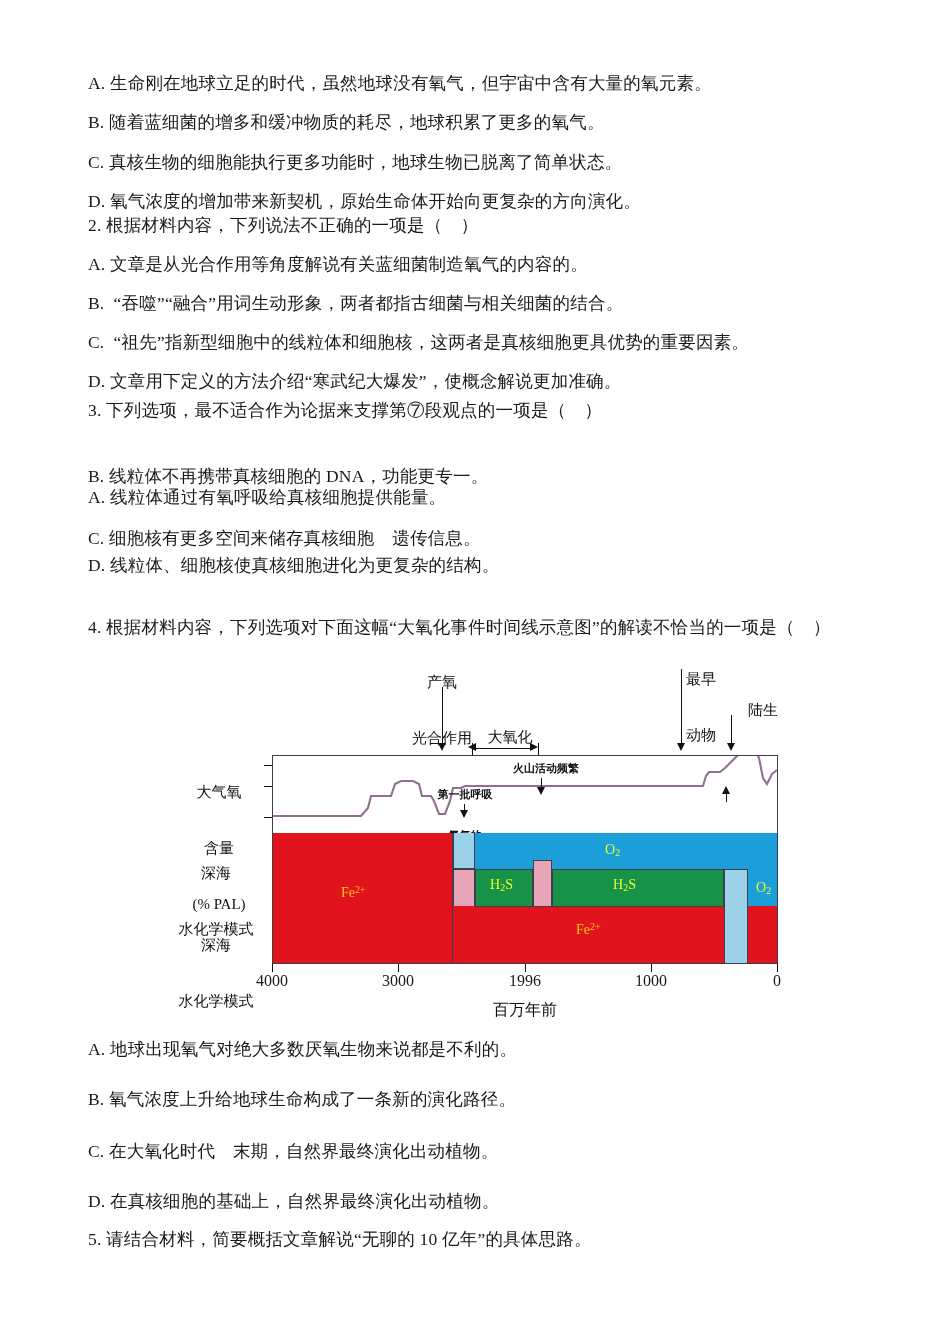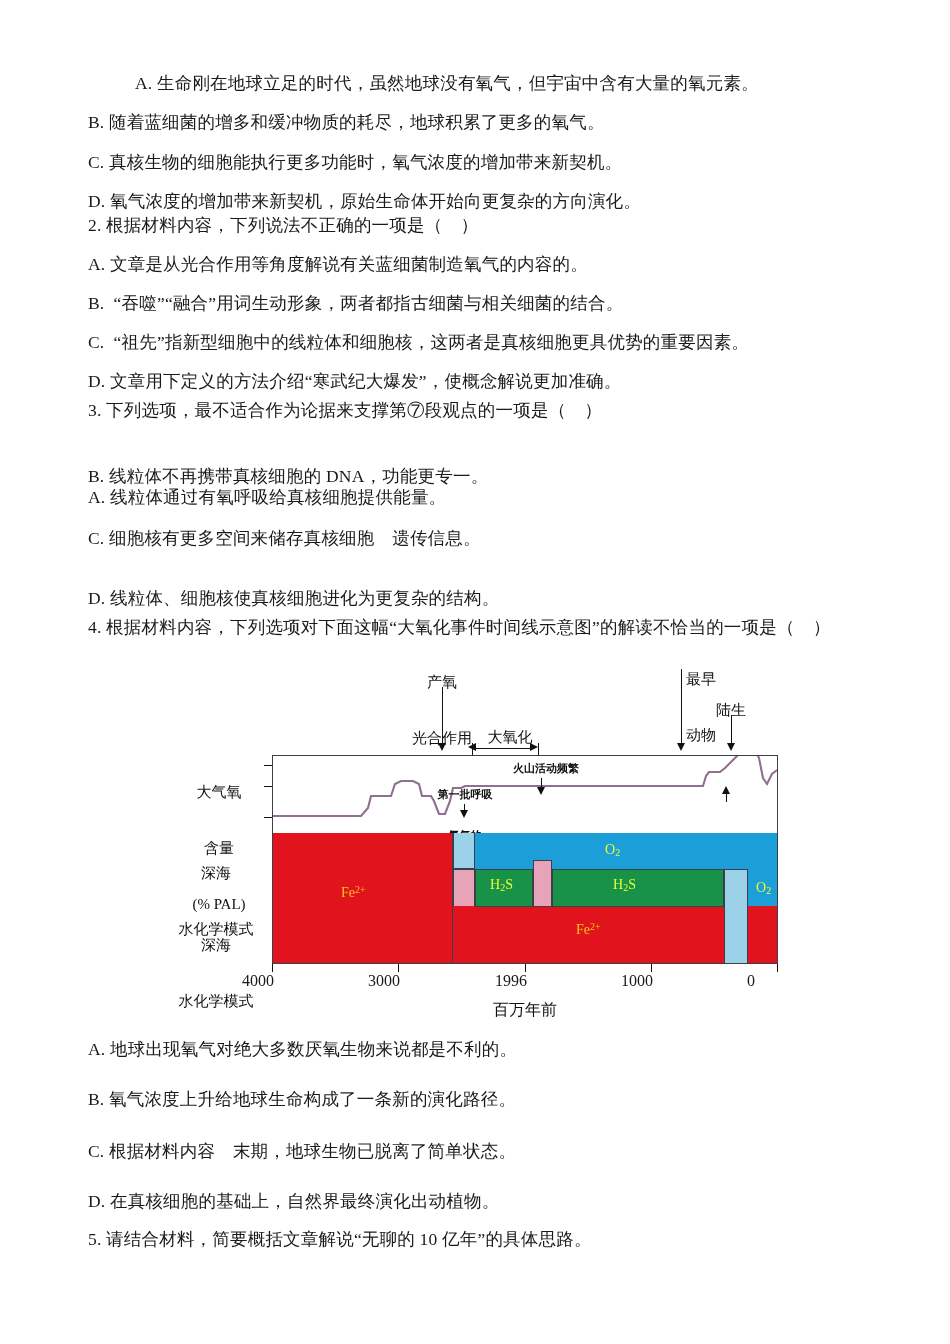--- a/index.html
+++ b/index.html
@@ -52,21 +52,21 @@
     font-weight: bold;
     font-family: Liberation Sans, sans-serif;
   }
   .dg-label.tick {
     font-size: 15px;
     text-align: left;
   }
   .axis-num {
     position: absolute;
     font-size: 16px;
-    text-align: left;
+    text-align: center;
     white-space: pre;
   }
   .arrow-v {
     position: absolute;
     width: 0;
     border-left: 1.6px solid #111;
   }
   .arrow-head-down {
     position: absolute;
     width: 0; height: 0;
@@ -119,36 +119,36 @@
     position: absolute;
     width: 0;
     border-left: 1.5px solid #111;
   }
 </style>
 </head>
 <body>
 
 <div class="page">
 
-  <div class="txt opt-line" style="top:72px;margin-left:47px;">A. 生命刚在地球立足的时代，虽然地球没有氧气，但宇宙中含有大量的氧元素。</div>
+  <div class="txt opt-line" style="top:72px;">A. 生命刚在地球立足的时代，虽然地球没有氧气，但宇宙中含有大量的氧元素。</div>
   <div class="txt opt-line" style="top:111px;">B. 随着蓝细菌的增多和缓冲物质的耗尽，地球积累了更多的氧气。</div>
-  <div class="txt opt-line" style="top:151px;">C. 真核生物的细胞能执行更多功能时，氧气浓度的增加带来新契机。</div>
+  <div class="txt opt-line" style="top:151px;">C. 真核生物的细胞能执行更多功能时，地球生物已脱离了简单状态。</div>
   <div class="txt opt-line" style="top:190px;">D. 氧气浓度的增加带来新契机，原始生命体开始向更复杂的方向演化。</div>
 
   <div class="txt q-line" style="top:214px;">2. 根据材料内容，下列说法不正确的一项是（    ）</div>
   <div class="txt opt-line" style="top:253px;">A. 文章是从光合作用等角度解说有关蓝细菌制造氧气的内容的。</div>
   <div class="txt opt-line" style="top:292px;">B.  “吞噬”“融合”用词生动形象，两者都指古细菌与相关细菌的结合。</div>
   <div class="txt opt-line" style="top:370px;">D. 文章用下定义的方法介绍“寒武纪大爆发”，使概念解说更加准确。</div>
   <div class="txt opt-line" style="top:331px;">C.  “祖先”指新型细胞中的线粒体和细胞核，这两者是真核细胞更具优势的重要因素。</div>
 
   <div class="txt q-line" style="top:399px;">3. 下列选项，最不适合作为论据来支撑第⑦段观点的一项是（    ）</div>
   <div class="txt opt-line" style="top:438px;margin-top:48px;">A. 线粒体通过有氧呼吸给真核细胞提供能量。</div>
   <div class="txt opt-line" style="top:465px;">B. 线粒体不再携带真核细胞的 DNA，功能更专一。</div>
   <div class="txt opt-line" style="top:527px;">C. 细胞核有更多空间来储存真核细胞　遗传信息。</div>
-  <div class="txt opt-line" style="top:587px;">D. 线粒体、细胞核使真核细胞进化为更复杂的结构。</div>
+  <div class="txt opt-line" style="top:554px;">D. 线粒体、细胞核使真核细胞进化为更复杂的结构。</div>
 
   <div class="txt q-line" style="top:616px;">4. 根据材料内容，下列选项对下面这幅“大氧化事件时间线示意图”的解读不恰当的一项是（    ）</div>
 
   <div class="diagram">
 
     <div class="dg-label" style="left:232px; top:22px; width:120px;font-family:Liberation Mono, monospace;">
       <div>产氧</div>
       <div>光合作用</div>
     </div>
     <div class="arrow-v" style="left:292px; top:72px; height:58px;"></div>
@@ -165,21 +165,21 @@
     <div class="vline" style="left:322px; top:128px; height:12px;"></div>
     <div class="vline" style="left:388px; top:128px; height:12px;"></div>
 
     <div class="dg-label" style="left:496px; top:17px; width:70px;text-align:right;">
       <div>最早</div>
       <div>动物</div>
     </div>
     <div class="arrow-v" style="left:531px; top:54px; height:76px;"></div>
     <div class="arrow-head-down" style="left:526.5px; top:128px;"></div>
 
-    <div class="dg-label" style="left:546px; top:48px; width:70px;">
+    <div class="dg-label" style="left:578px; top:48px; width:70px;">
       <div>陆生</div>
       <div>植物</div>
     </div>
     <div class="arrow-v" style="left:581px; top:100px; height:30px;"></div>
     <div class="arrow-head-down" style="left:576.5px; top:128px;"></div>
 
     <div class="dg-label" style="left:22px; top:130px; width:94px;">
       <div>大气氧</div>
       <div>含量</div>
       <div>(% PAL)</div>
@@ -262,18 +262,18 @@
     <div class="axis-num" style="left:218px; top:357px; width:60px;">3000</div>
     <div class="axis-num" style="left:345px; top:357px; width:60px;">1996</div>
     <div class="axis-num" style="left:471px; top:357px; width:60px;">1000</div>
     <div class="axis-num" style="left:597px; top:357px; width:60px;">0</div>
 
     <div class="dg-label" style="left:320px; top:385px; width:110px; font-size:16px;">百万年前</div>
   </div>
 
   <div class="txt opt-line" style="top:1038px;">A. 地球出现氧气对绝大多数厌氧生物来说都是不利的。</div>
   <div class="txt opt-line" style="top:1088px;">B. 氧气浓度上升给地球生命构成了一条新的演化路径。</div>
-  <div class="txt opt-line" style="top:1140px;">C. 根据材料内容　末期，地球生物已脱离了简单状态。</div>
+  <div class="txt opt-line" style="top:1140px;">C. 在大氧化时代　末期，自然界最终演化出动植物。</div>
   <div class="txt opt-line" style="top:1190px;">D. 在真核细胞的基础上，自然界最终演化出动植物。</div>
 
   <div class="txt q-line" style="top:1228px;text-align:right;">5. 请结合材料，简要概括文章解说“无聊的 10 亿年”的具体思路。</div>
 
 </div>
 
 </body></html>

